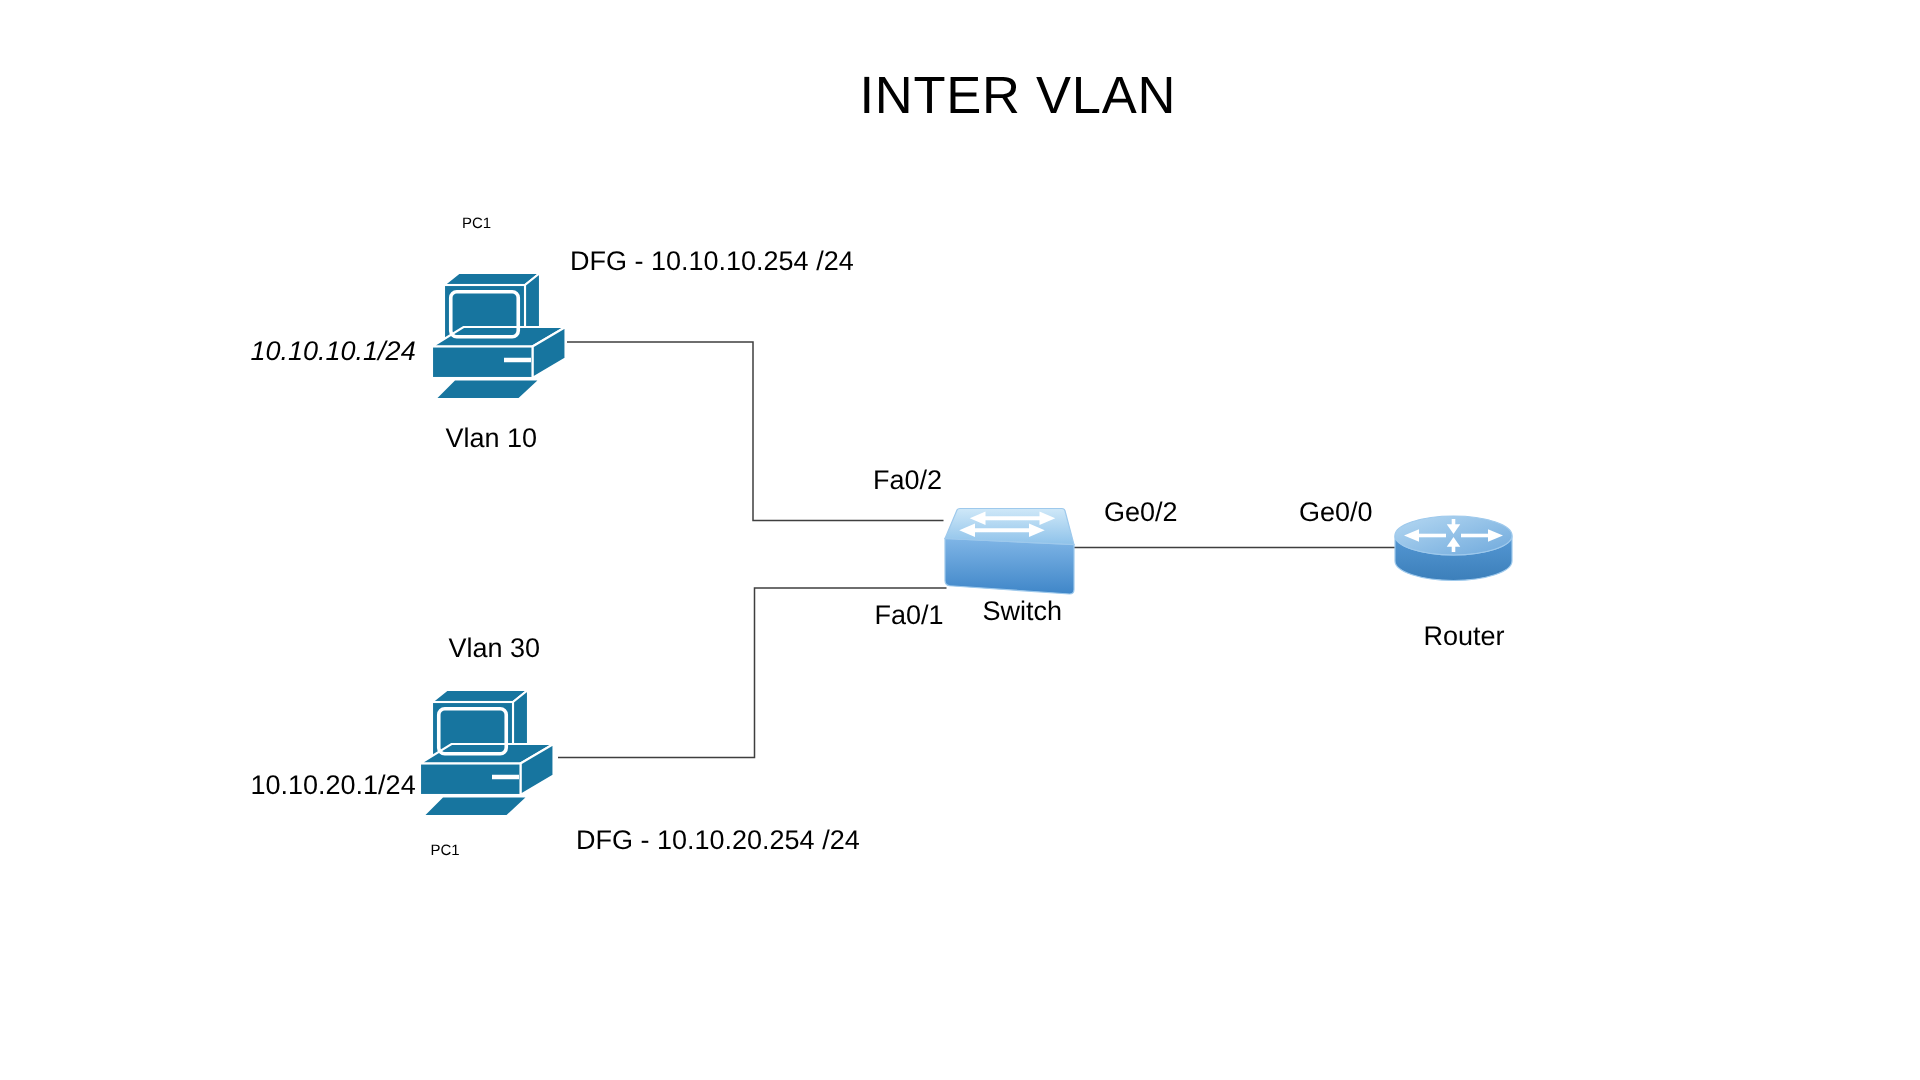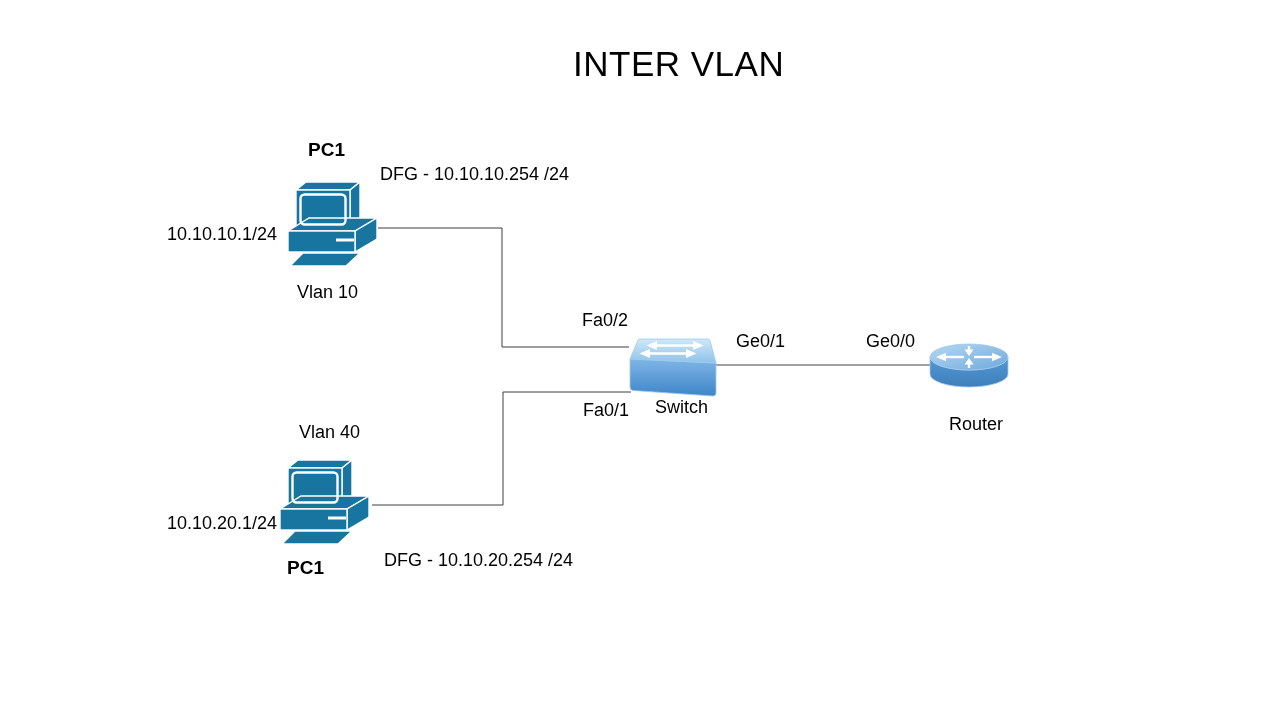--- a/index.html
+++ b/index.html
@@ -5,21 +5,21 @@
   html,body{margin:0;padding:0;background:#fff;}
   .canvas{
     position:relative;width:1280px;height:720px;background:#ffffff;overflow:hidden;
     font-family:"Liberation Sans", sans-serif;color:#000;
   }
   .title{
     position:absolute;left:573px;top:44px;font-size:35px;letter-spacing:0.5px;
     font-weight:400;white-space:nowrap;
   }
   .lbl{position:absolute;font-size:18px;line-height:15px;white-space:nowrap;}
-  .lbl-lg{position:absolute;font-size:19px;line-height:18px;white-space:nowrap;font-weight:bold;}
+  .lbl-lg{position:absolute;font-size:10px;line-height:18px;white-space:nowrap;}
   .node{position:absolute;}
   svg{display:block;overflow:visible;}
   .links{position:absolute;left:0;top:0;}
   .links polyline{fill:none;stroke:var(--link-color,#3f3f3f);stroke-width:1;}
 </style>
 </head>
 <body>
 
 <div class="canvas">
 
@@ -110,29 +110,29 @@
         <line x1="40" y1="5" x2="40" y2="9"></line>
         <path d="M40,15 L35.5,8.5 L44.5,8.5 Z" stroke="none"></path>
         <line x1="40" y1="27" x2="40" y2="23"></line>
         <path d="M40,17 L35.5,23.5 L44.5,23.5 Z" stroke="none"></path>
       </g>
     </svg>
   </div>
 
   <div class="lbl-lg" style="left:308px;top:141px;">PC1</div>
   <div class="lbl" style="left:380px;top:167px;">DFG - 10.10.10.254 /24</div>
-  <div class="lbl" style="left:167px;top:227px;">10.10.10.1/24</div>
+  <div class="lbl" style="left:167px;top:227px;font-style:italic;">10.10.10.1/24</div>
   <div class="lbl" style="left:297px;top:285px;text-align:right;">Vlan 10</div>
 
   <div class="lbl" style="left:582px;top:313px;">Fa0/2</div>
   <div class="lbl" style="left:583px;top:403px;text-align:center;">Fa0/1</div>
-  <div class="lbl" style="left:736px;top:334px;">Ge0/1</div>
+  <div class="lbl" style="left:736px;top:334px;">Ge0/2</div>
   <div class="lbl" style="left:866px;top:334px;">Ge0/0</div>
 
   <div class="lbl" style="left:655px;top:400px;">Switch</div>
   <div class="lbl" style="left:949px;top:417px;">Router</div>
 
-  <div class="lbl" style="left:299px;top:425px;">Vlan 40</div>
+  <div class="lbl" style="left:299px;top:425px;">Vlan 30</div>
   <div class="lbl" style="left:167px;top:516px;">10.10.20.1/24</div>
   <div class="lbl-lg" style="left:287px;top:559px;">PC1</div>
   <div class="lbl" style="left:384px;top:553px;">DFG - 10.10.20.254 /24</div>
 
 </div>
 
 </body></html>

